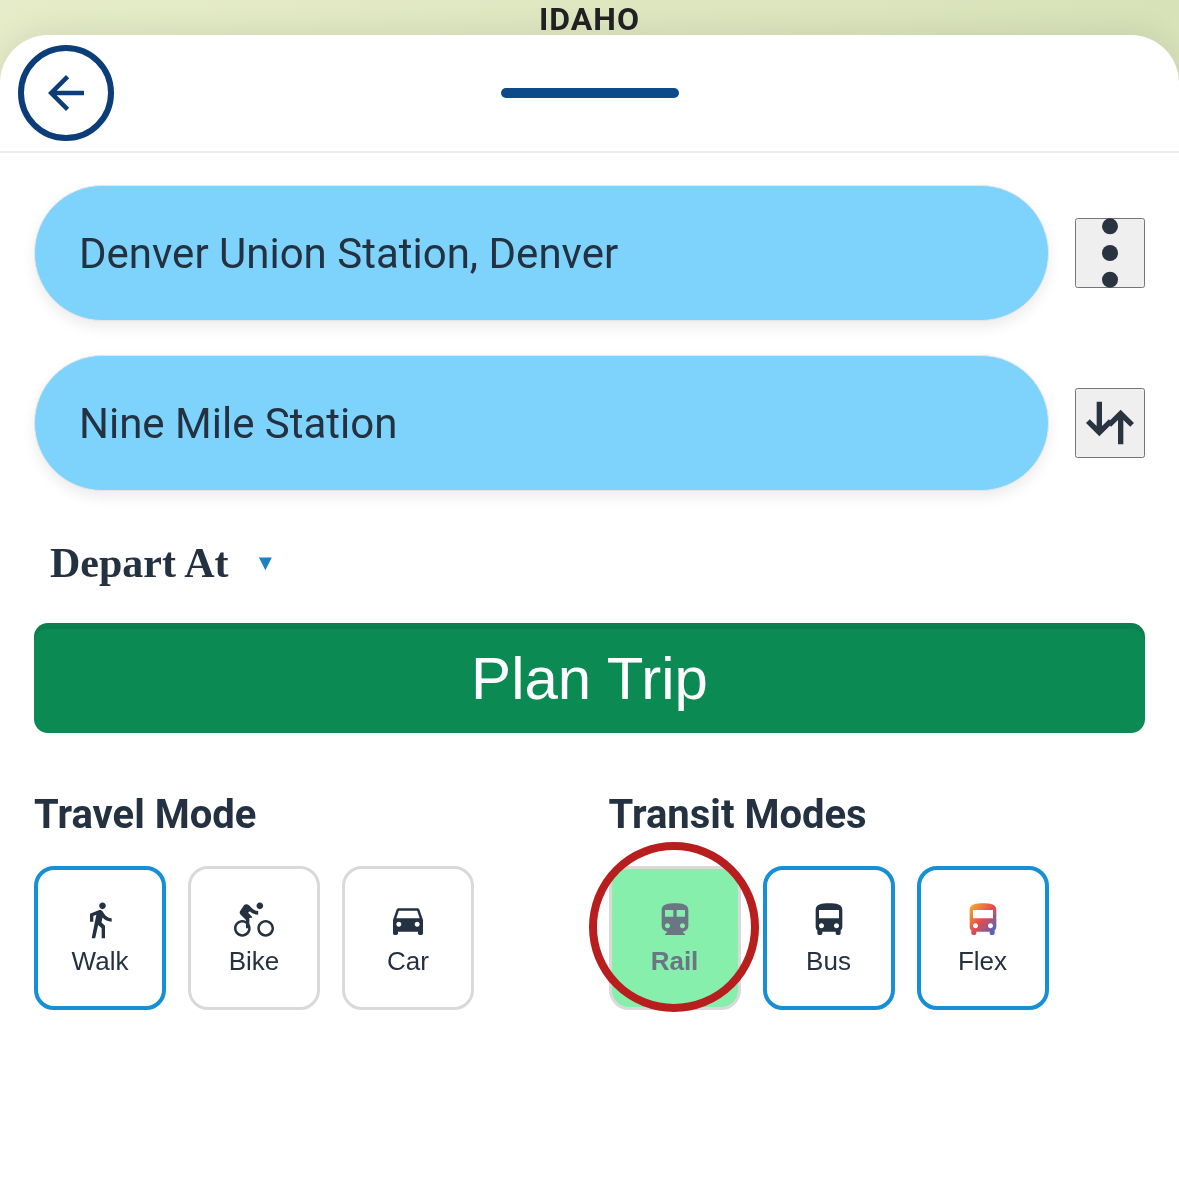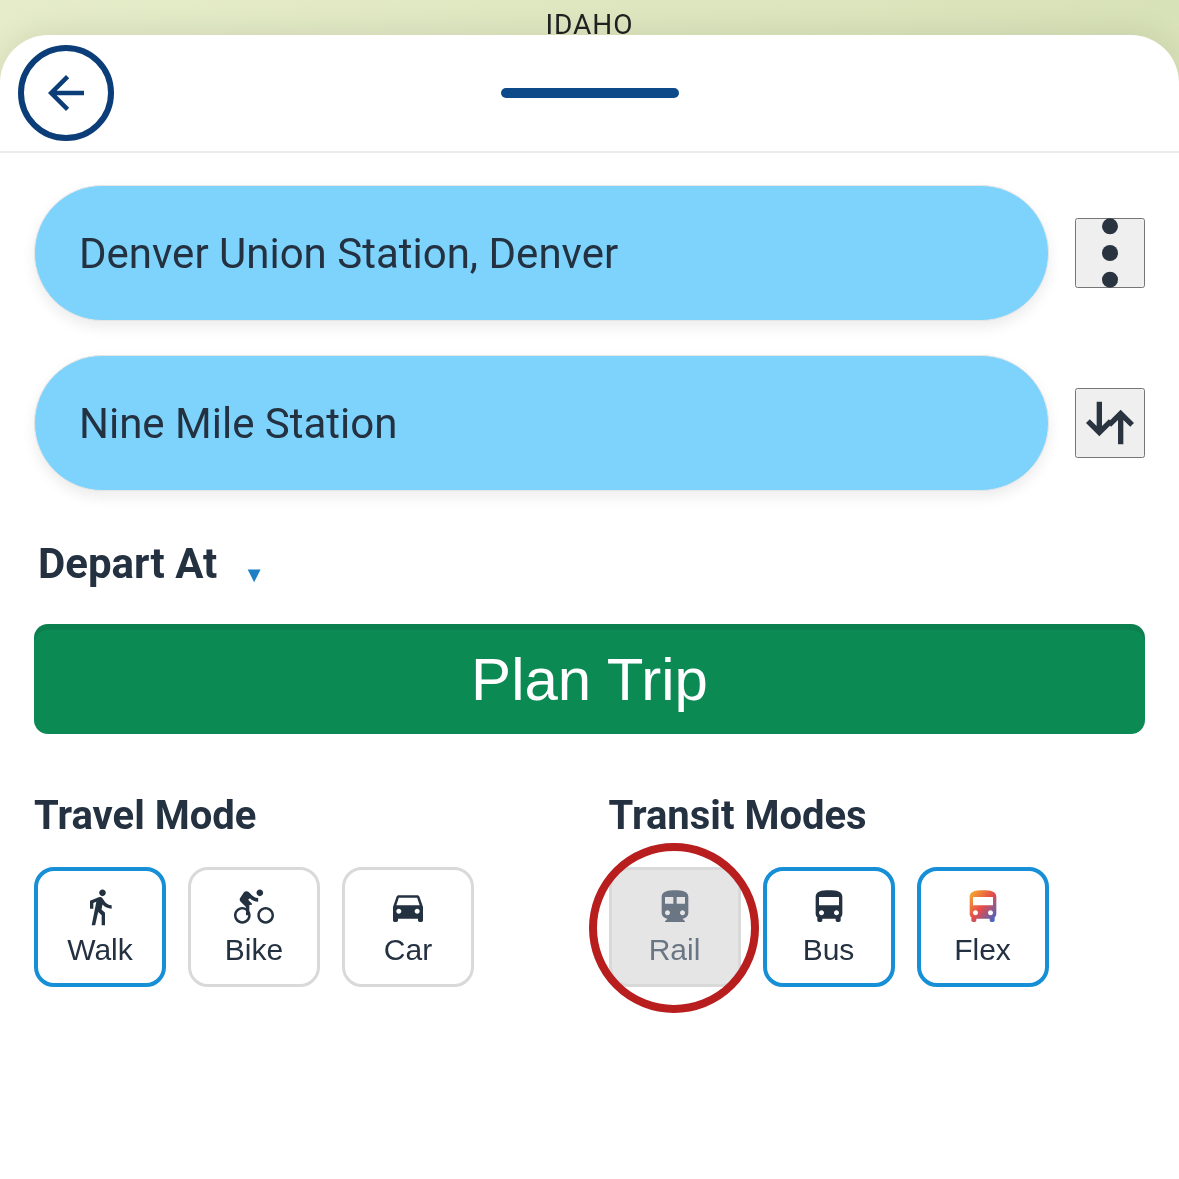--- a/index.html
+++ b/index.html
@@ -11,22 +11,22 @@
       position: relative;
       overflow: hidden;
     }
     .map-bg {
       position: absolute;
       inset: 0;
       background: linear-gradient(135deg, #e6ecc9 0%, #d8e2b8 50%, #e8edd4 100%);
     }
     .map-label {
       position:absolute;
-      top:8px; left:50%; transform:translateX(-50%);
-      font-weight:400; font-size:28px; color:#222; letter-spacing:1px;
+      top:0; left:50%; transform:translateX(-50%);
+      font-weight:700; font-size:32px; color:#222; letter-spacing:1px;
     }
     .panel {
       position: absolute;
       top: 35px;
       left: 0;
       right: 0;
       bottom: 0;
       background: #fff;
       border-radius: 48px 48px 0 0;
       box-shadow: 0 -4px 30px rgba(0,0,0,.08);
@@ -73,23 +73,24 @@
       padding: 0 44px;
       font-size: 42px;
       color: #243141;
     }
     .side-btn {
       width: 70px; height:70px;
       display:flex; align-items:center; justify-content:center;
       color:#293340;
     }
     .depart-row {
-      display:flex; align-items:flex-end; gap:26px;
+      display:flex; align-items:center; gap:26px;
       font-size: 42px; font-weight:700; color:#243141;
-      margin: 48px 4px 36px;
+      margin: 48px 16px 36px;
+      font-family: Liberation Serif, serif;
     }
     .depart-row .time { font-weight:600; }
     .tri { color:#1d7fc4; font-size:22px; }
     .plan-btn {
       width: 100%;
       height: 110px;
       background: #0c8a54;
       color:#fff;
       font-size: 60px;
       font-weight:500;
@@ -98,32 +99,32 @@
       box-shadow: 0 6px 0 rgba(0,0,0,.08) inset;
       display:flex; align-items:center; justify-content:center;
     }
     .sections {
       display:flex; gap:38px; margin-top: 58px;
     }
     .section { flex:1; }
     .section-title { font-size:40px; font-weight:700; color:#243141; margin-bottom:28px;}
     .mode-row { display:flex; gap:22px; }
     .mode {
-      width: 132px; height: 120px;
+      width: 132px; height: 144px;
       border: 3px solid #d9d9d9;
       border-radius: 20px;
       background:#fff;
       display:flex; flex-direction:column; align-items:center; justify-content:center;
       gap:6px;
       color:#243141;
-      font-size:30px;
+      font-size:26px;
       font-weight:500;
     }
     .mode.selected { border-color:#168fd6; border-width:4px; }
-    .mode.dim { background:#e5e5e5; color:#6a7684; }
+    .mode.dim { background:#86efac; color:#6a7684;font-weight:bold; }
     .mode.dim .icon-fill { fill:#6a7684; }
     .mode .icon-fill { fill:#243141; }
     .highlight-ring {
       position:absolute;
       width: 170px; height:170px;
       border: 8px solid #b81e1e;
       border-radius:50%;
       pointer-events:none;
     }
   </style>

